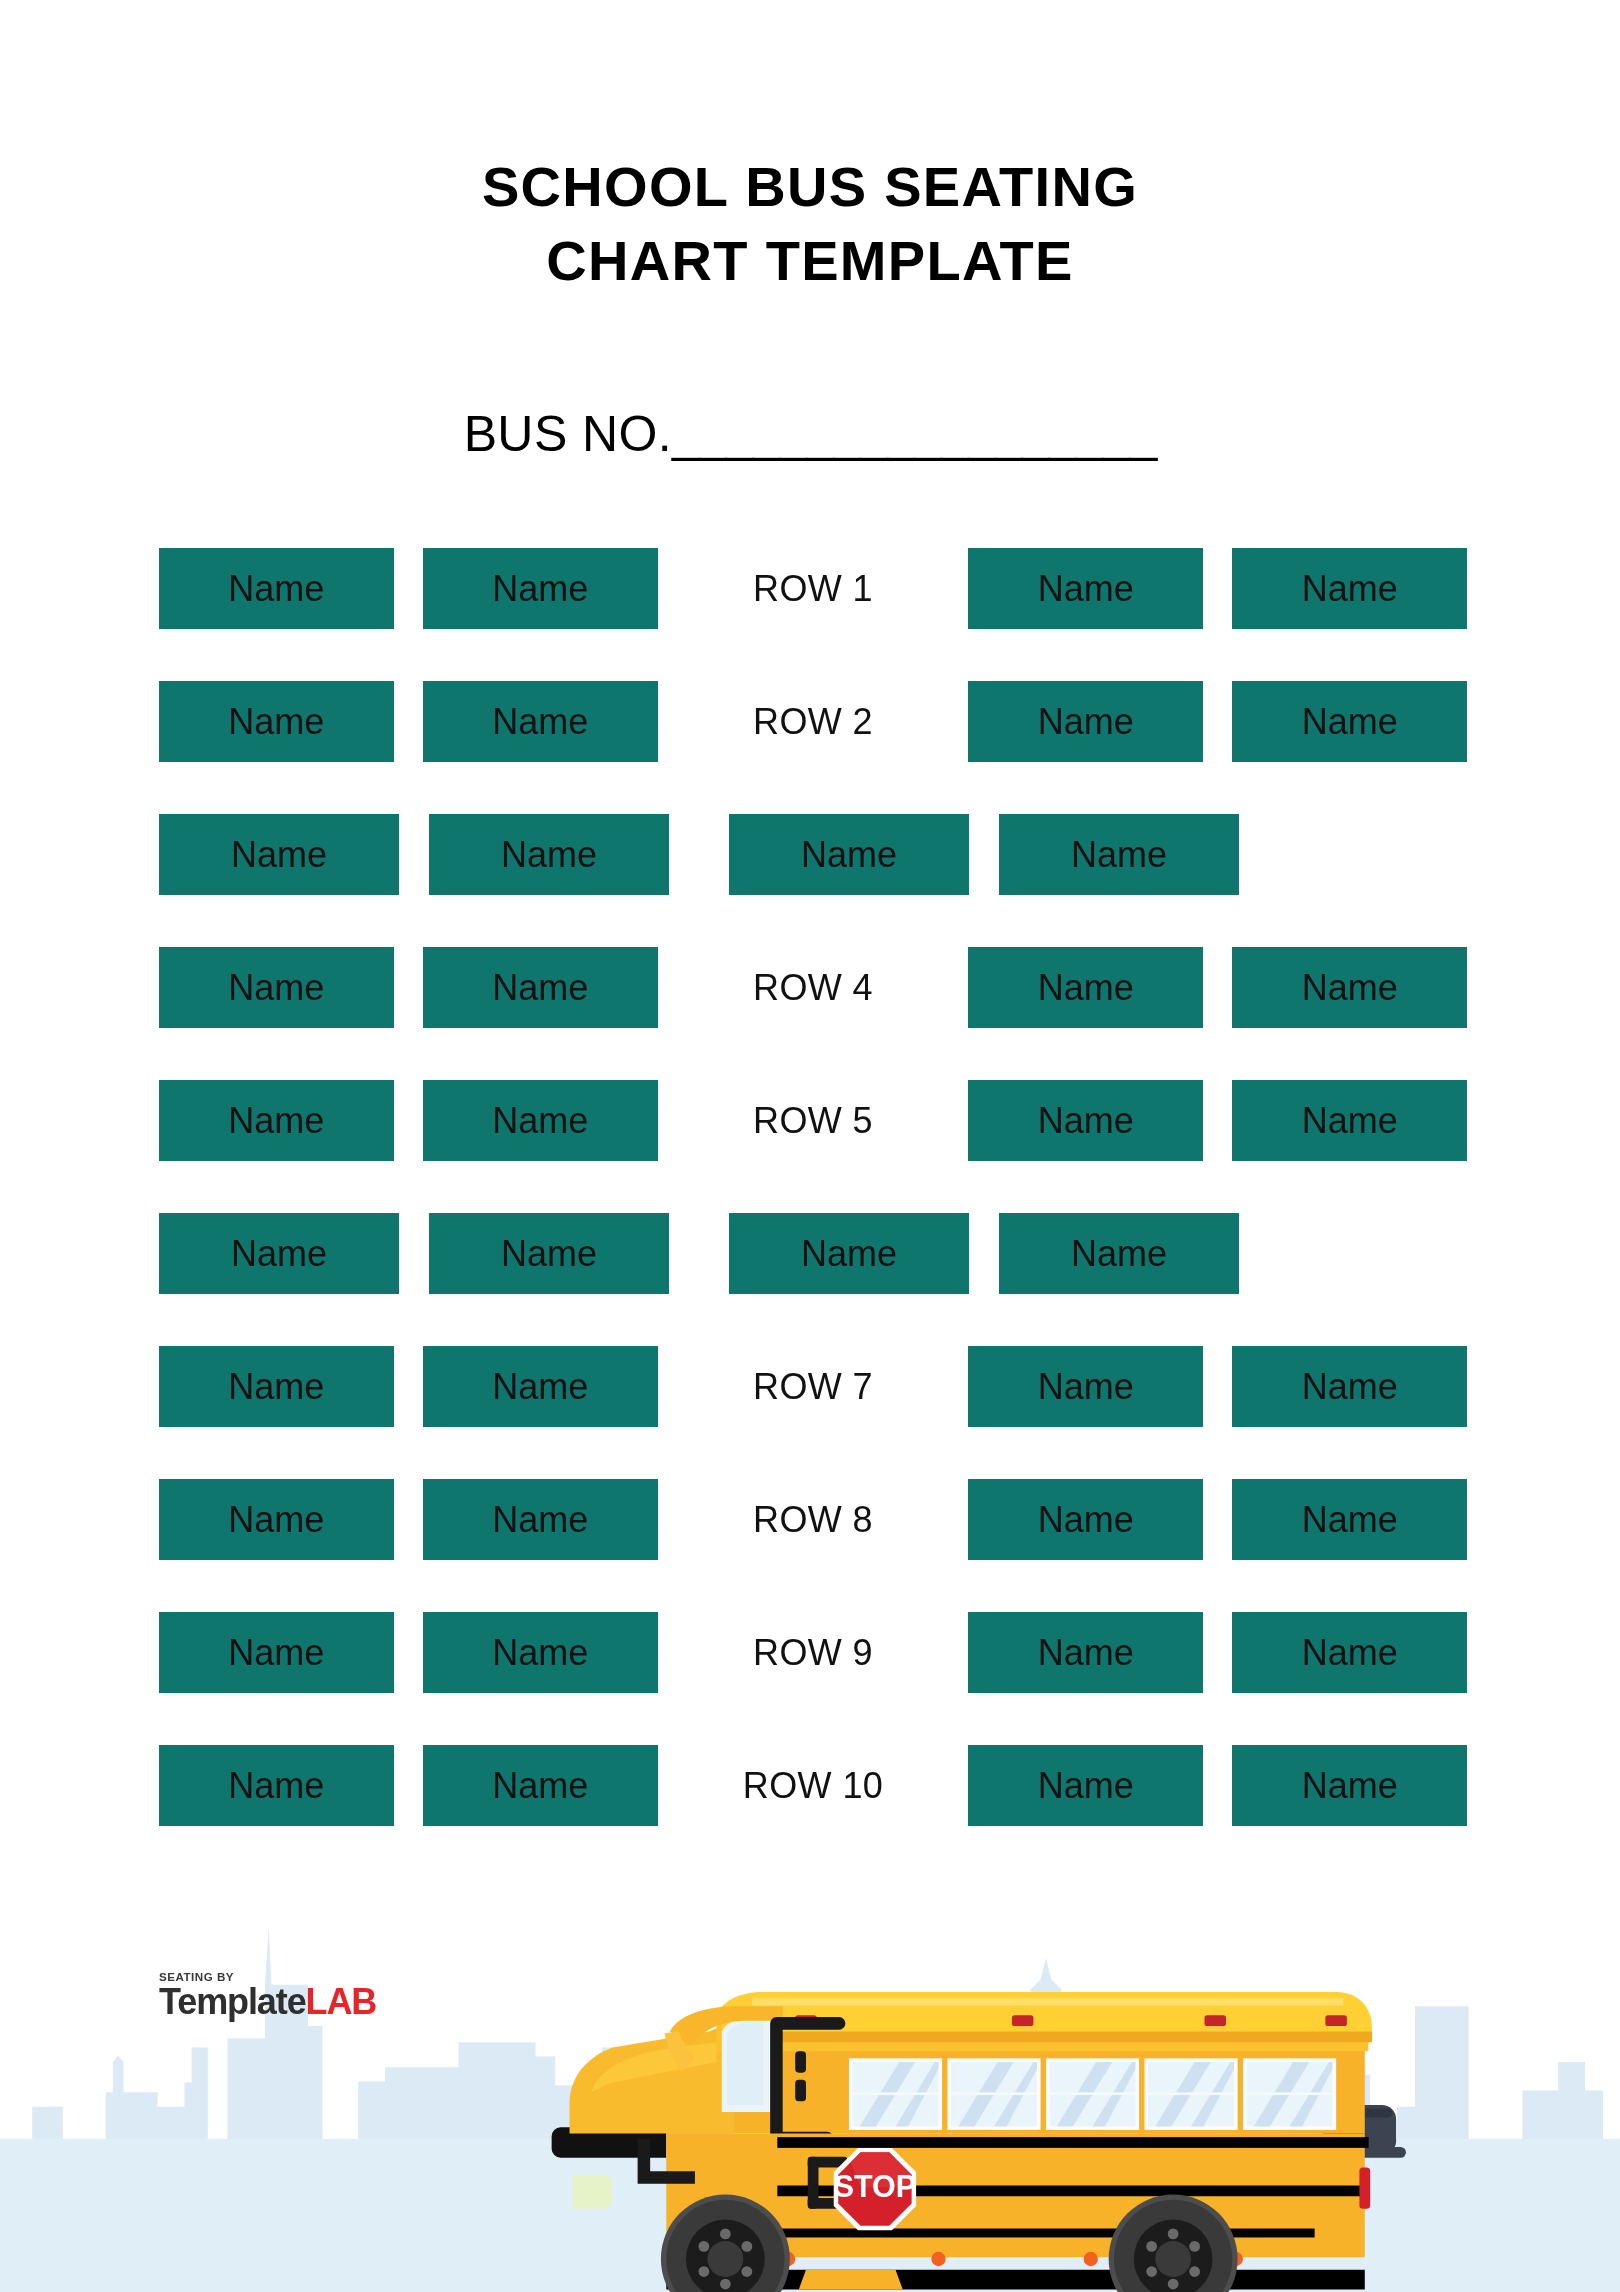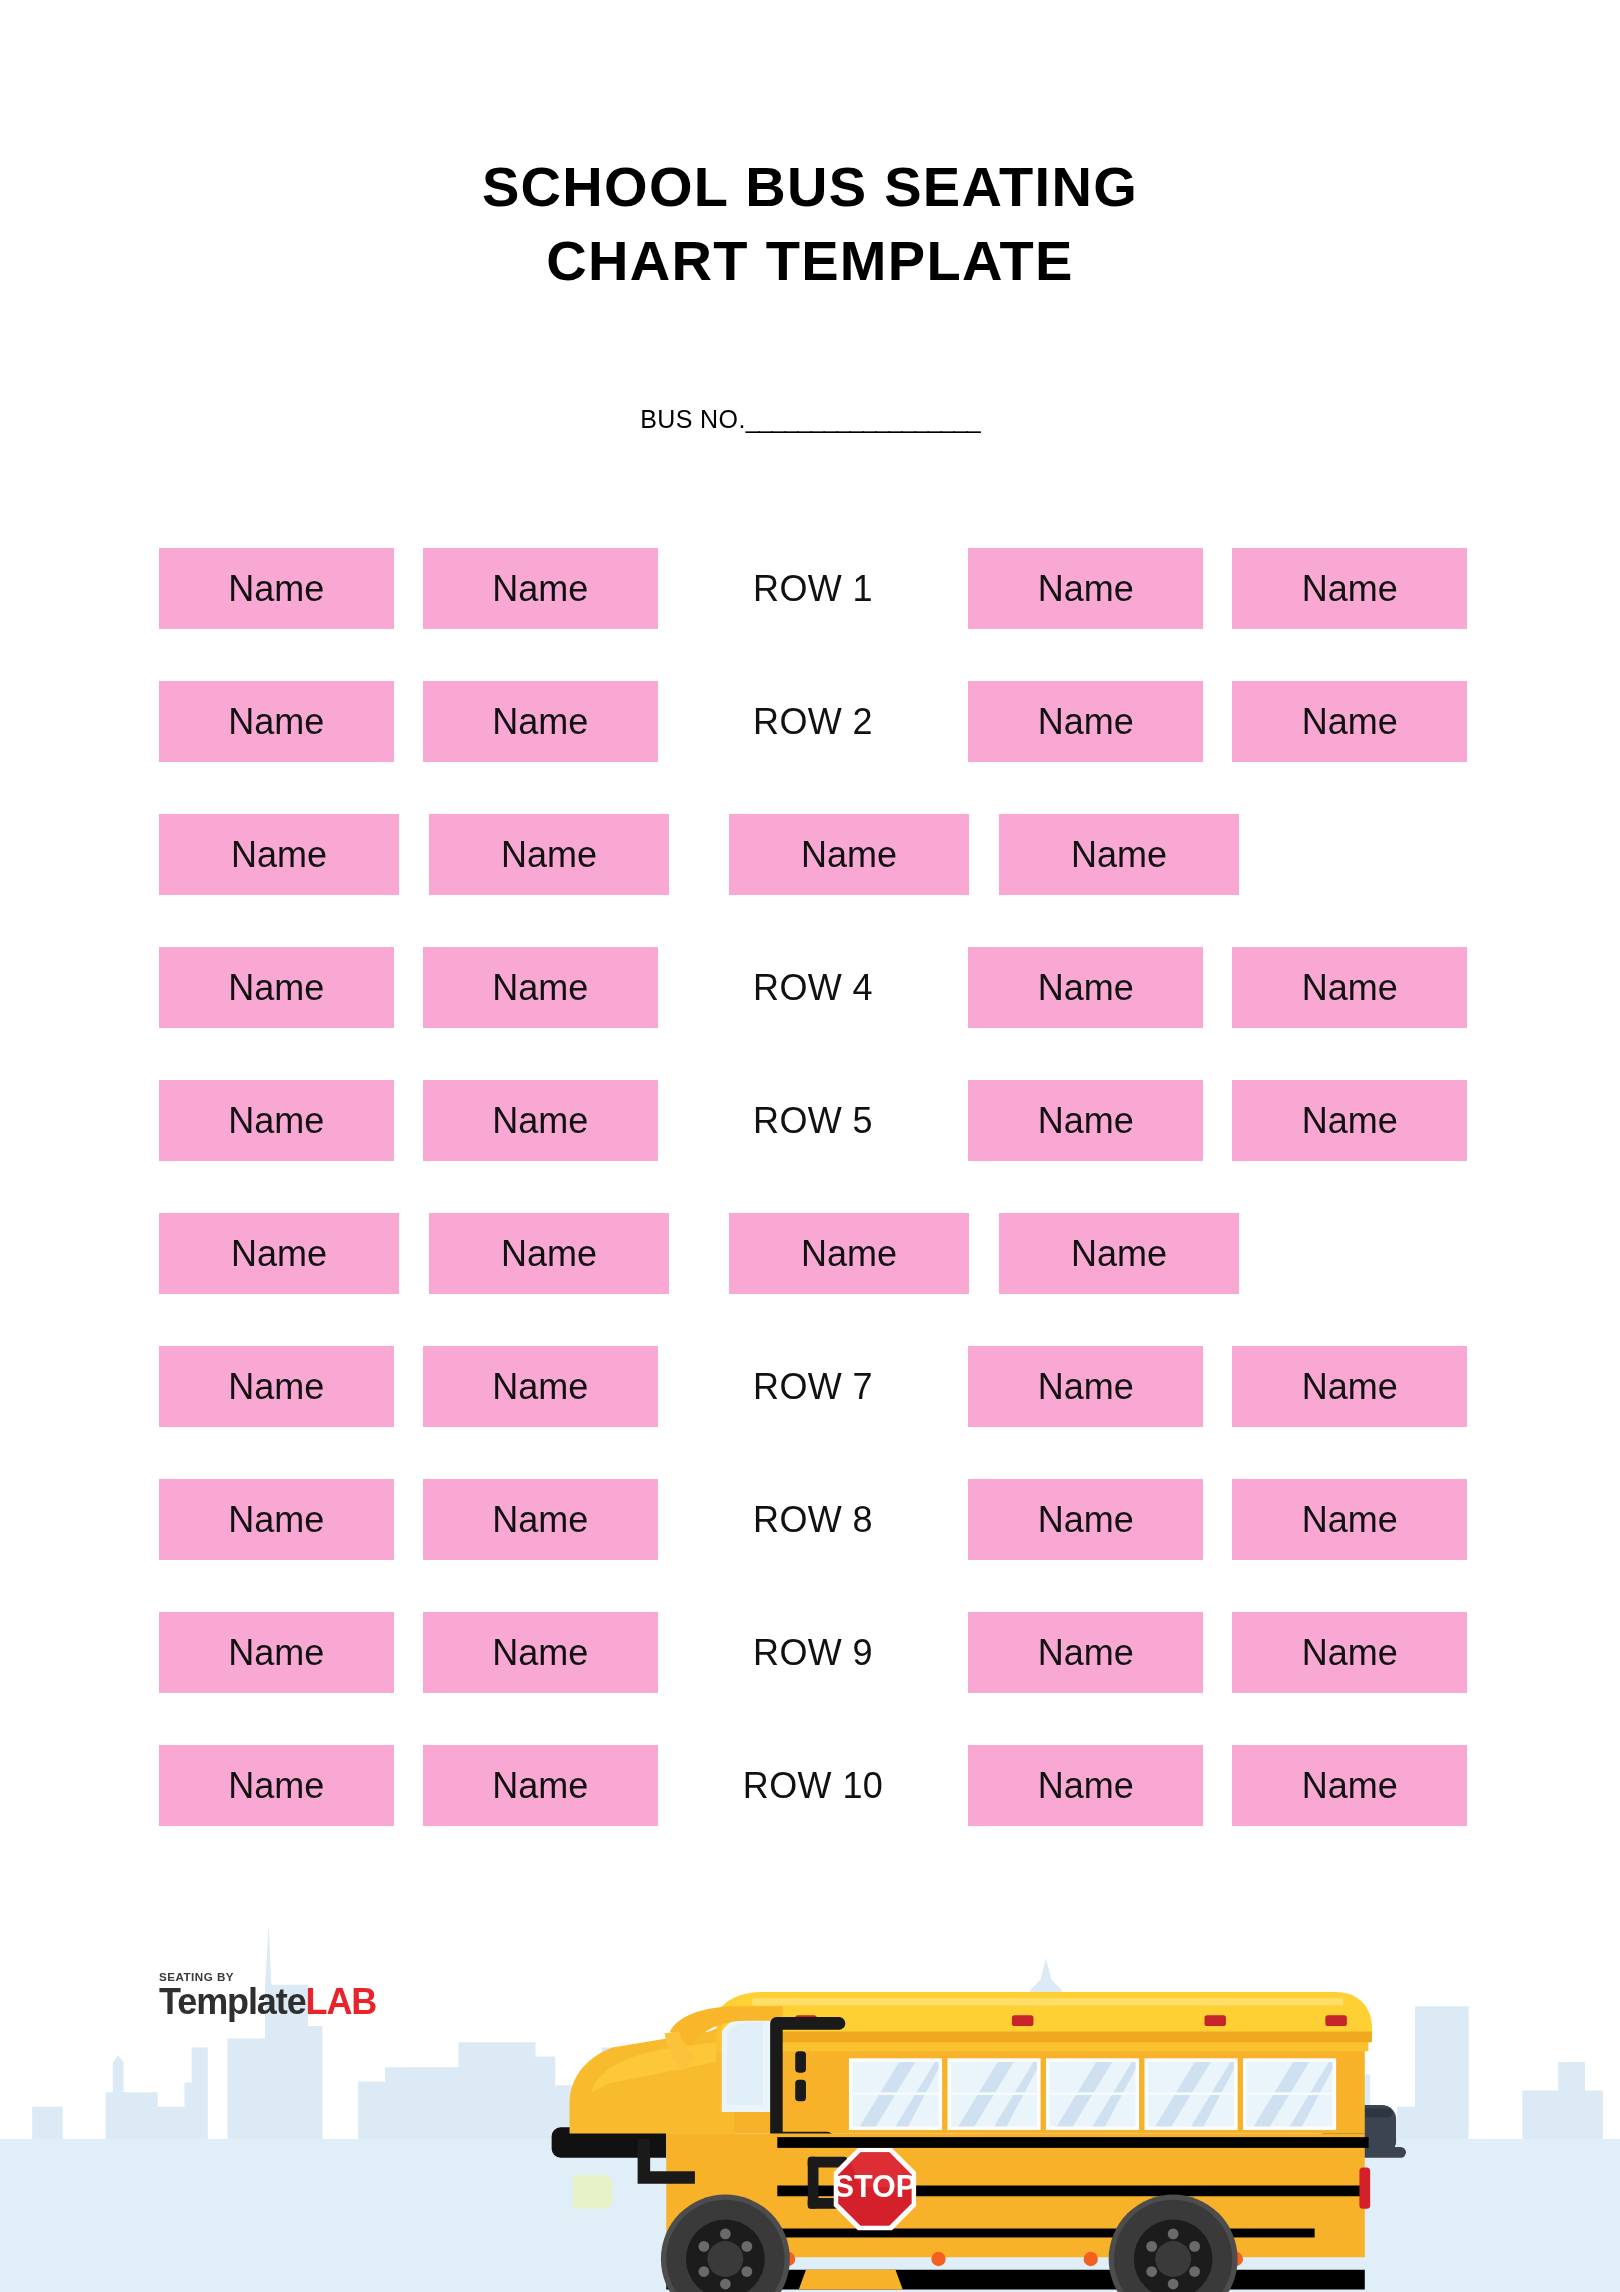--- a/index.html
+++ b/index.html
@@ -34,21 +34,21 @@
     letter-spacing: 1.3px;
     color: #000000;
     line-height: 1.32;
   }
   .bus-no-line {
     position: absolute;
     top: 405px;
     left: 0;
     width: 1620px;
     text-align: center;
-    font-size: 25px;
+    font-size: 50px;
     letter-spacing: 0.4px;
     color: #000000;
     white-space: nowrap;
   }
   .bus-no-blank {
     letter-spacing: -0.9px;
   }
 
   
   #grid {
@@ -66,21 +66,21 @@
   .cell {
     display: flex;
     align-items: center;
     justify-content: center;
     font-size: 36px;
     color: #111111;
     box-sizing: border-box;
   }
   .cell.name {
     width: 240px;
-    background: #f9a8d4;
+    background: #0f766e;
   }
   .cell.gapcol { width: 30px; }
   .cell.rowlabel {
     width: 258px;
     background: transparent;
     letter-spacing: 0.4px;
   }
 
   
   #footer-art {

